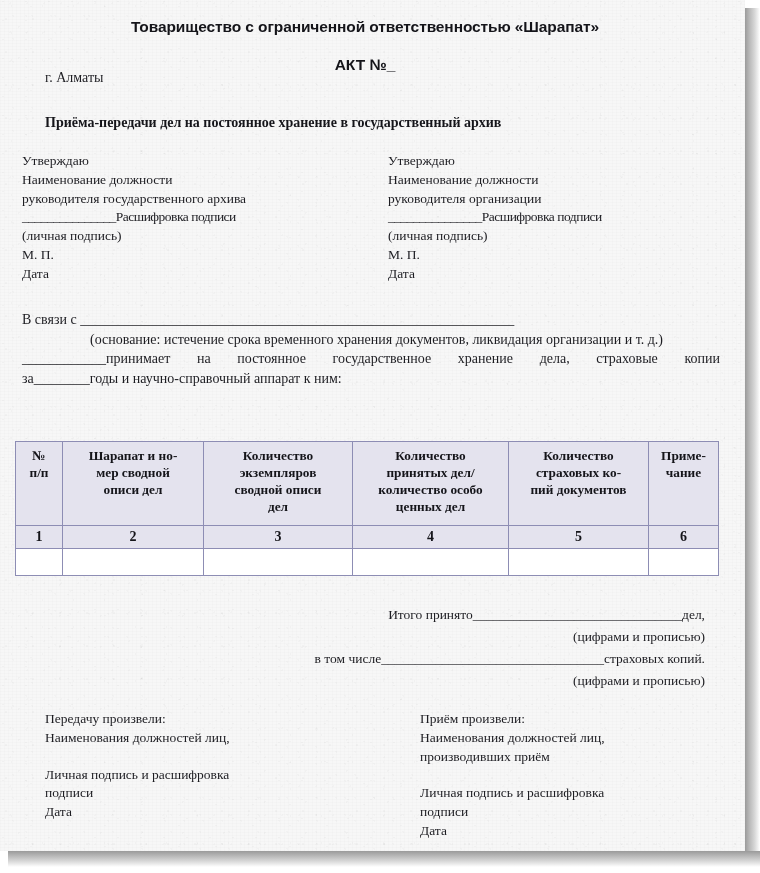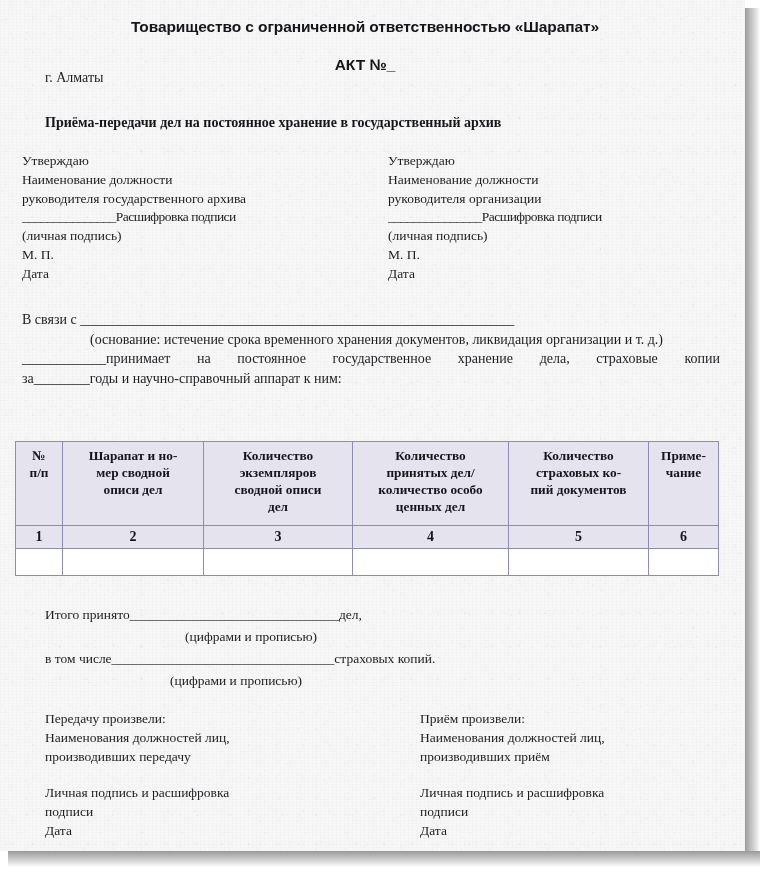--- a/index.html
+++ b/index.html
@@ -167,21 +167,21 @@
   .col5 { width: 140px; }
   .col6 { width: 70px; }
 
   
   #totals-block {
     left: 45px; top: 604px; width: 660px;
     font-size: 13.5px;
     line-height: 22px;
     color: #1d1d22;
   }
-  .t-line { white-space: nowrap; }
+  .t-line { white-space: nowrap; text-align: right; }
   .t-note { padding-left: 140px; }
   .t-note2 { padding-left: 125px; }
 
   
   #signoff-block { left: 0; top: 710px; width: 730px; }
   .sig-col {
     position: absolute;
     top: 0;
     font-size: 13.5px;
     line-height: 18.8px;
@@ -303,21 +303,20 @@
     <div class="t-line">Итого принято_______________________________дел,</div>
     <div class="t-line t-note">(цифрами и прописью)</div>
     <div class="t-line">в том числе_________________________________страховых копий.</div>
     <div class="t-line t-note2">(цифрами и прописью)</div>
   </div>
 
   <div class="content" id="signoff-block">
     <div class="sig-col" id="signoff-left">
       <span class="appr-line">Передачу произвели:</span>
       <span class="appr-line">Наименования должностей лиц,</span>
-      <span class="appr-line">производивших передачу</span>
       <span class="sig-gap"></span>
       <span class="appr-line">Личная подпись и расшифровка</span>
       <span class="appr-line">подписи</span>
       <span class="appr-line">Дата</span>
     </div>
 
     <div class="sig-col" id="signoff-right">
       <span class="appr-line">Приём произвели:</span>
       <span class="appr-line">Наименования должностей лиц,</span>
       <span class="appr-line">производивших приём</span>

